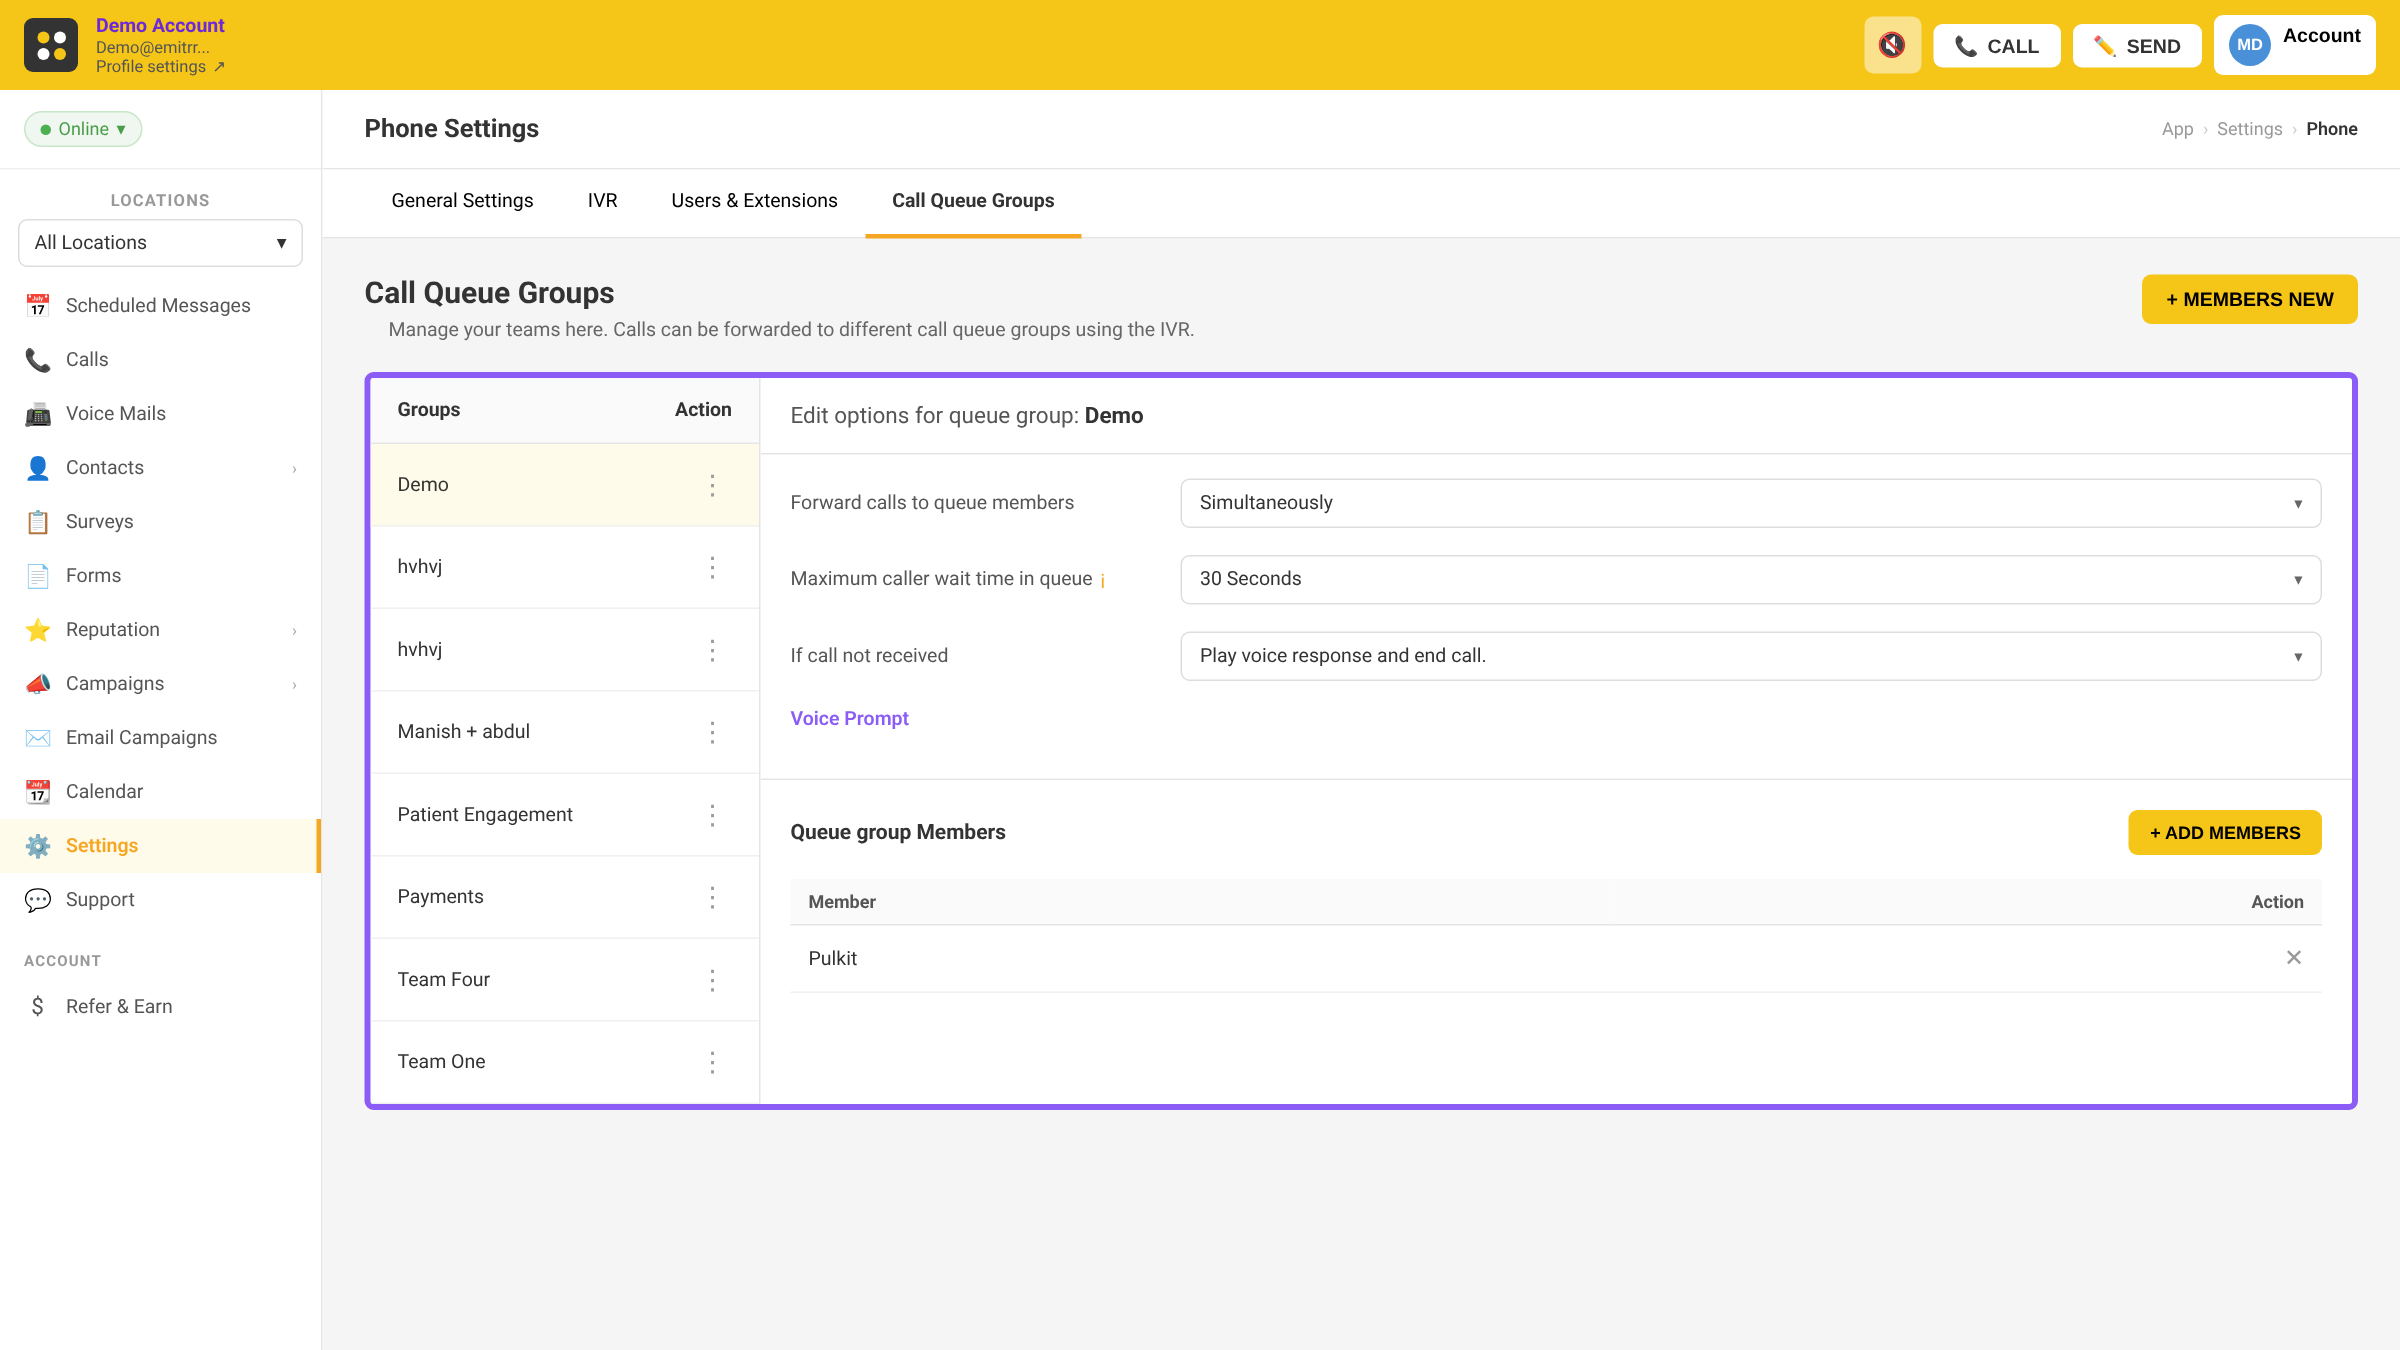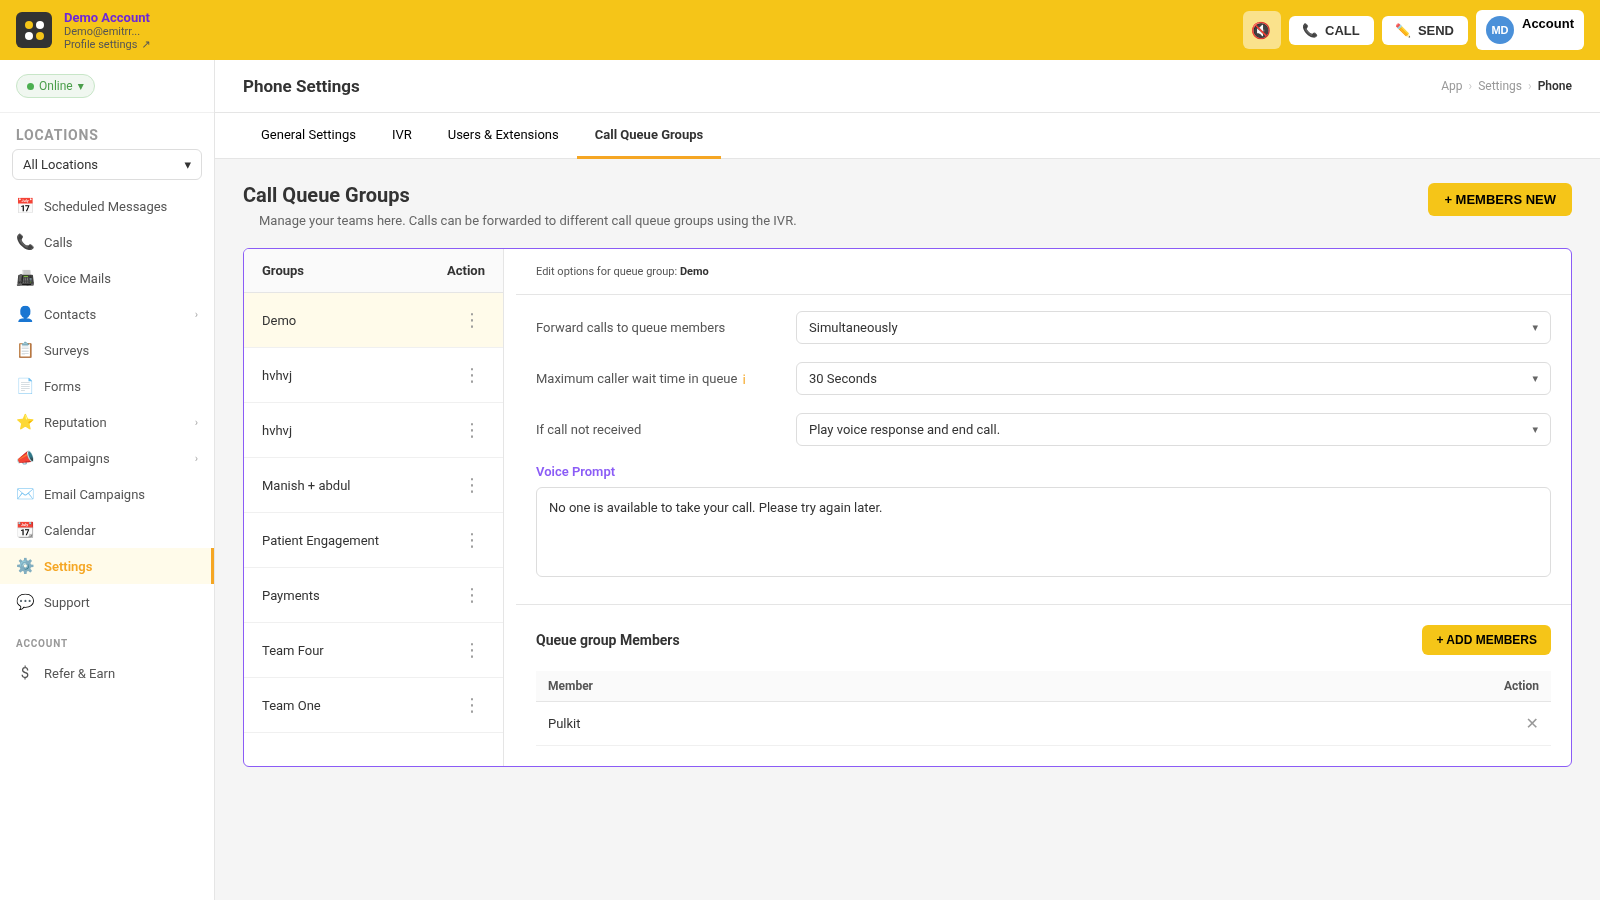--- a/index.html
+++ b/index.html
@@ -24,21 +24,21 @@
     .mute-btn { width: 38px; height: 38px; border-radius: 6px; background: rgba(255,255,255,0.5); border: none; cursor: pointer; display: flex; align-items: center; justify-content: center; font-size: 16px; }
 
     
     .main-layout { display: flex; flex: 1; overflow: hidden; }
 
     
     .sidebar { width: 215px; background: white; border-right: 1px solid #e5e5e5; display: flex; flex-direction: column; overflow-y: auto; flex-shrink: 0; }
     .sidebar-account { padding: 14px 16px; border-bottom: 1px solid #f0f0f0; }
     .status-pill { display: inline-flex; align-items: center; gap: 5px; background: #f0f7f0; border-radius: 20px; padding: 4px 10px; font-size: 12px; color: #4a9e4a; cursor: pointer; border: 1px solid #c8e6c8; }
     .status-dot { width: 7px; height: 7px; border-radius: 50%; background: #4caf50; }
-    .sidebar-section-label { font-size: 14px; font-weight: 700; color: #999; letter-spacing: 0.8px; padding: 14px 16px 6px; text-transform: uppercase; }
+    .sidebar-section-label { font-size: 11px; font-weight: 700; color: #999; letter-spacing: 0.8px; padding: 14px 16px 6px; text-transform: uppercase; text-align: center; }
     .locations-dropdown { margin: 0 12px 8px; display: flex; align-items: center; justify-content: space-between; border: 1px solid #ddd; border-radius: 6px; padding: 7px 10px; cursor: pointer; background: white; font-size: 13px; }
     .sidebar-nav-item { display: flex; align-items: center; gap: 10px; padding: 9px 16px; cursor: pointer; border-radius: 0; color: #555; font-size: 13px; }
     .sidebar-nav-item.active { background: #fffbea; color: #f5a623; font-weight: 600; border-right: 3px solid #f5a623; }
     .sidebar-nav-icon { font-size: 15px; width: 18px; text-align: center; }
     .sidebar-nav-arrow { margin-left: auto; font-size: 11px; color: #aaa; }
     .sidebar-section-account { padding: 10px 16px 6px; font-size: 10px; font-weight: 700; color: #999; letter-spacing: 0.8px; text-transform: uppercase; margin-top: 8px; }
 
     
     .content { flex: 1; display: flex; flex-direction: column; overflow: hidden; background: #f5f5f5; }
     .page-header { background: white; padding: 16px 28px; border-bottom: 1px solid #e5e5e5; display: flex; align-items: center; justify-content: space-between; }
@@ -53,35 +53,35 @@
     .tab.active { color: #333; font-weight: 700; border-bottom: 3px solid #f5a623; }
 
     
     .main-content { flex: 1; overflow-y: auto; padding: 24px 28px; }
     .section-header { display: flex; align-items: flex-start; justify-content: space-between; margin-bottom: 20px; }
     .section-title { font-size: 20px; font-weight: 700; margin-bottom: 6px; }
     .section-desc { font-size: 13px; color: #666; margin-left: 16px; }
     .create-new-btn { background: #f5c518; border: none; padding: 9px 16px; border-radius: 6px; font-size: 13px; font-weight: 700; cursor: pointer; display: flex; align-items: center; gap: 6px; white-space: nowrap; }
 
     
-    .split-panel { display: flex; gap: 12px; background: white; border: 1px solid #8b5cf6; border-radius: 6px; overflow: hidden; }
+    .split-panel { display: flex; gap: 0; background: white; border: 4px solid #8b5cf6; border-radius: 6px; overflow: hidden; }
 
     
     .groups-panel { width: 260px; border-right: 1px solid #e5e5e5; flex-shrink: 0; }
     .groups-header { display: flex; align-items: center; justify-content: space-between; padding: 14px 18px; border-bottom: 1px solid #e5e5e5; background: #fafafa; }
     .groups-header-groups { font-size: 13px; font-weight: 700; color: #333; }
     .groups-header-action { font-size: 13px; font-weight: 700; color: #333; }
     .group-row { display: flex; align-items: center; justify-content: space-between; padding: 16px 18px; border-bottom: 1px solid #f0f0f0; cursor: pointer; }
     .group-row.selected { background: #fffbea; }
     .group-name { font-size: 13px; color: #333; }
     .group-dots-btn { background: none; border: none; cursor: pointer; font-size: 18px; color: #999; padding: 0 4px; }
 
     
     .edit-panel { flex: 1; display: flex; flex-direction: column; overflow-y: auto; }
-    .edit-header { padding: 16px 20px; border-bottom: 1px solid #e5e5e5; font-size: 11px; color: #555; }
+    .edit-header { padding: 16px 20px; border-bottom: 1px solid #e5e5e5; font-size: 15px; color: #555; }
     .edit-header strong { color: #333; }
     .section-block { border-bottom: 1px solid #e5e5e5; }
     .section-block-header { display: flex; align-items: center; justify-content: space-between; padding: 16px 20px; cursor: pointer; }
     .section-block-title { font-size: 14px; font-weight: 700; }
     .section-block-content { padding: 16px 20px 24px; }
     .form-row { display: flex; align-items: center; margin-bottom: 18px; }
     .form-label { width: 260px; flex-shrink: 0; font-size: 13px; color: #555; display: flex; align-items: center; gap: 5px; }
     .form-control-area { flex: 1; }
     .select-control { display: flex; align-items: center; justify-content: space-between; border: 1px solid #ddd; border-radius: 6px; padding: 8px 12px; background: white; cursor: pointer; font-size: 13px; min-width: 180px; gap: 8px; }
     .select-arrow { color: #666; font-size: 11px; }
@@ -346,21 +346,20 @@
                 <div class="form-control-area">
                   <div class="select-control" style="min-width:320px;">
                     <span>Play voice response and end call.</span>
                     <span class="select-arrow">▾</span>
                   </div>
                 </div>
               </div>
 
               <div style="margin-left:0;">
                 <div class="voice-prompt-label">Voice Prompt</div>
-                <textarea class="voice-prompt-textarea" style="">No one is available to take your call. Please try again later.</textarea>
               </div>
 
             </div>
           </div>
 
           <div class="queue-members-section">
             <div class="queue-members-header">
               <span class="queue-members-title">Queue group Members</span>
               <button class="add-members-btn">
                 <span>+ ADD MEMBERS</span>

